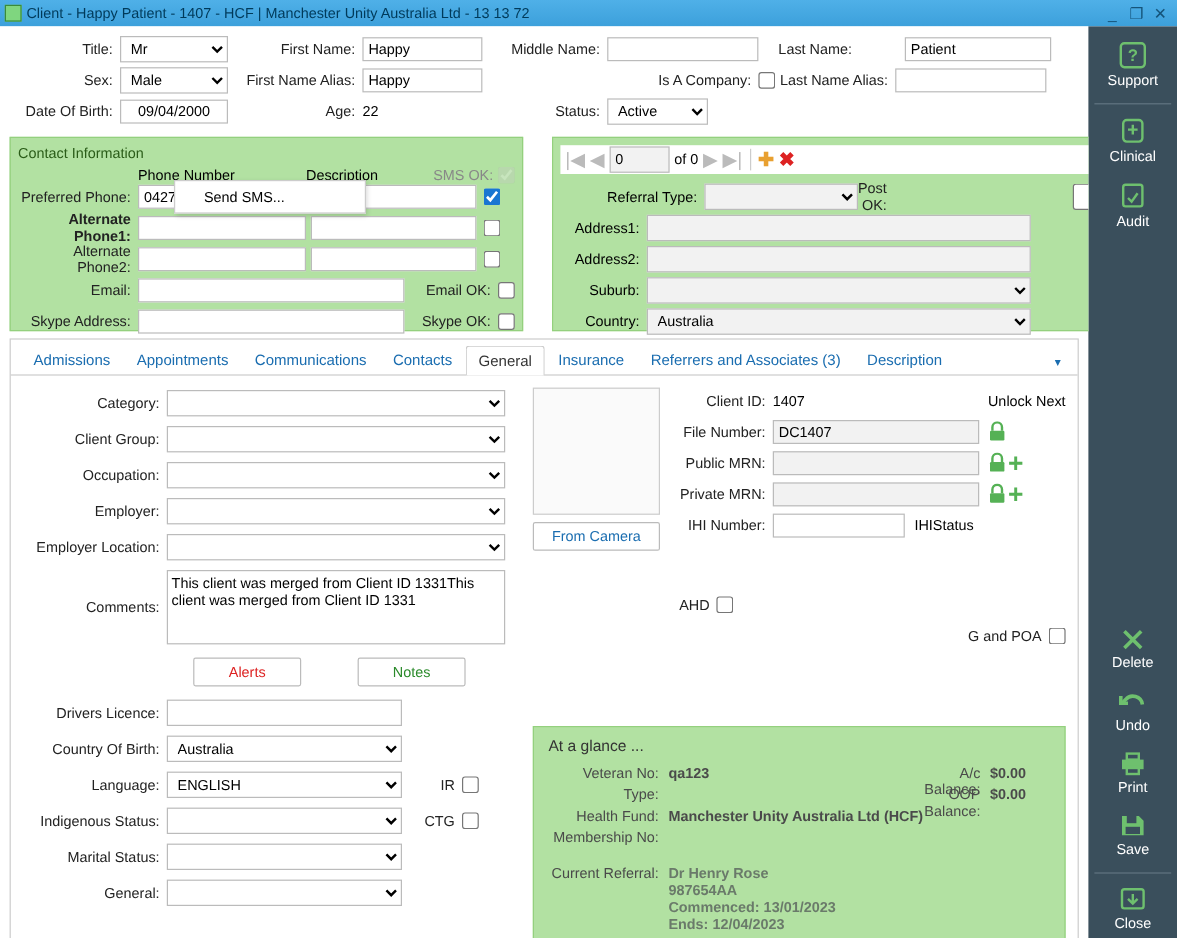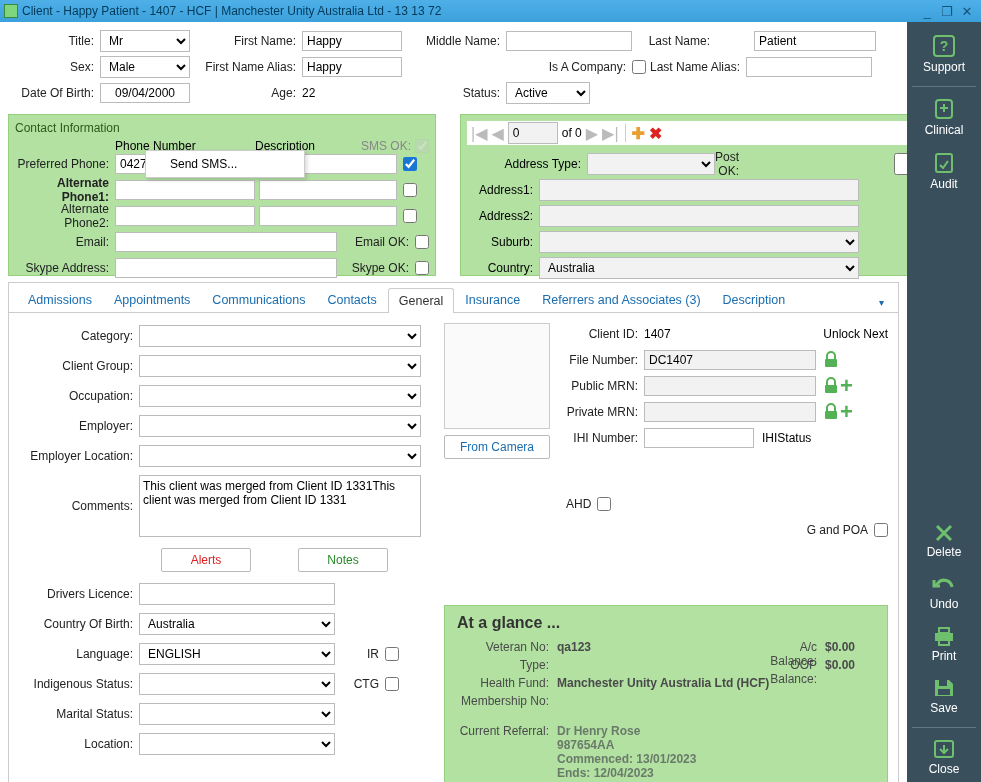--- a/index.html
+++ b/index.html
@@ -47,21 +47,21 @@
 
 .gcol1 .row { height:26px; }
 .gcol1 .lbl { width:120px; }
 .gcol1 select, .gcol1 input[type=text] { width:196px; height:22px; }
 
 .btn { border:1px solid #bbb; background:#fff; font-size:12px; padding:4px 10px; border-radius:2px; cursor:pointer; }
 .btn.red { color:#d22; }
 .btn.green { color:#2a8a2a; }
 
 .glance { background:#b2e1a2; border:1px solid #94d07e; padding:8px 12px; font-size:12px; color:#4a4a4a; margin-top:8px;}
-.glance h4 { font-size:16px; font-weight:bold; margin-bottom:8px; color:#333;}
+.glance h4 { font-size:13px; font-weight:normal; margin-bottom:8px; color:#333;}
 .glance .grow { display:flex; height:18px; }
 .glance .gl { width:100px; text-align:right; padding-right:8px;}
 .glance .gv { flex:0 0 200px; font-weight:bold;}
 .glance .gr { flex:1; text-align:right; padding-right:8px;}
 .glance .gw { width:50px; font-weight:bold; }
 
 .lockicon svg { vertical-align:middle; }
 .plus { color:#55b155; font-size:22px; font-weight:bold; cursor:pointer; line-height:18px;}
 
 .sms-popup { position:absolute; left:145px; top:150px; width:160px; background:#fff; border:1px solid #ccc; box-shadow:2px 2px 4px rgba(0,0,0,.15); font-size:12px; z-index:100; }
@@ -188,21 +188,21 @@
           <span class="nbtn" style="color:#bbb;">◀</span>
           <input type="text" style="width: 50px;" value="0">
           <span style="font-size:12px;">of 0</span>
           <span class="nbtn" style="color:#bbb;">▶</span>
           <span class="nbtn" style="color:#bbb;">▶|</span>
           <span class="sep"></span>
           <span class="nbtn" style="color:#e8a030; font-weight:bold;">✚</span>
           <span class="nbtn" style="color:#d22; font-weight:bold;">✖</span>
         </div>
         <div class="row">
-          <span class="cright-lbl" style="width:120px;">Address  Type:</span>
+          <span class="cright-lbl" style="width:120px;">Referral  Type:</span>
           <select style="width:128px;"><option></option></select>
           <span class="lbl" style="flex:1;">Post OK:</span>
           <input type="checkbox" class="ck" style="">
         </div>
         <div class="row">
             <span class="cright-lbl">Address1:</span>
             <input type="text" style="">
           </div>
         <div class="row">
             <span class="cright-lbl">Address2:</span>
@@ -282,21 +282,21 @@
             <span class="lbl">Indigenous Status:</span>
             <select><option></option></select>
             <span class="lbl" style="width:50px;">CTG</span>
             <input type="checkbox" class="ck" style="">
           </div>
           <div class="row">
               <span class="lbl">Marital Status:</span>
               <select><option></option></select>
             </div>
           <div class="row">
-              <span class="lbl">Location:</span>
+              <span class="lbl">General:</span>
               <select><option></option></select>
             </div>
         </div>
 
         <div class="gcol2">
           <div style="display:flex; gap:12px;">
             <div style="flex:0 0 110px;">
               <div style="width:106px; height:106px; border:1px solid #ccc; background:#fafafa;"></div>
               <button class="btn" style="width:106px; margin-top:6px; color:#1a6db0;">From Camera</button>
             </div>

